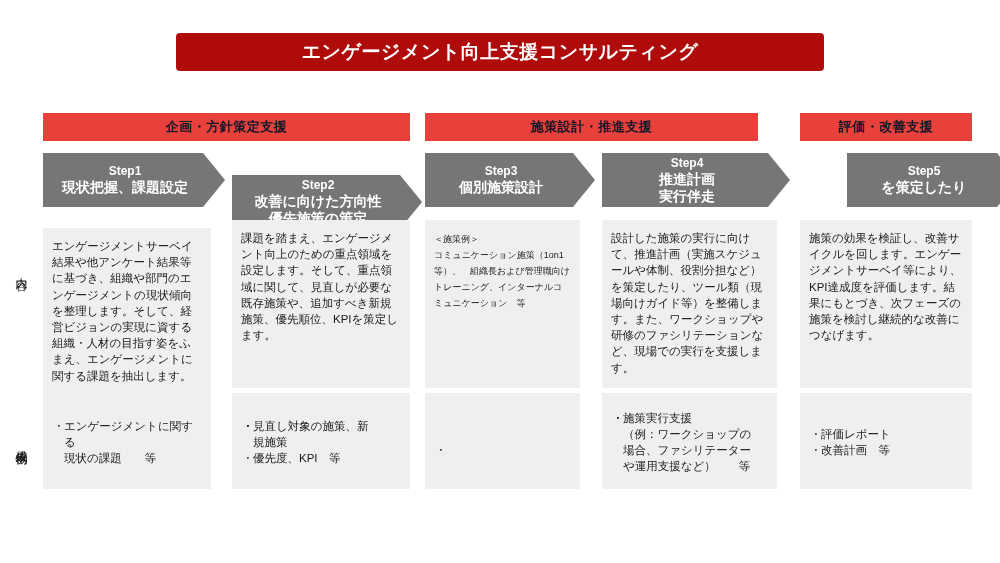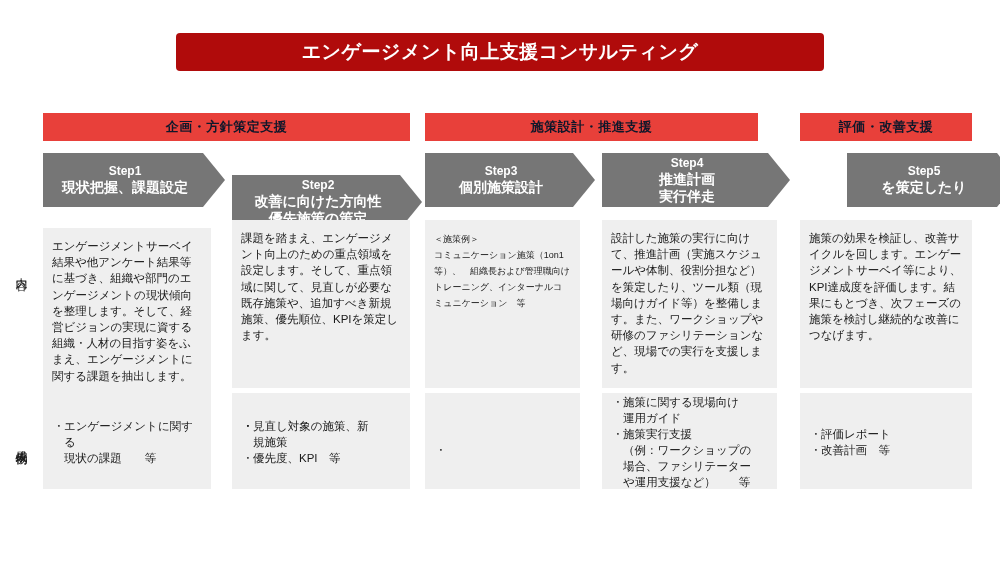--- a/index.html
+++ b/index.html
@@ -250,22 +250,21 @@
     <li><span class="bullet-dot">・</span><span>優先度、KPI　等</span></li>
   </ul>
 </div>
 <div class="cell-deliv" id="cell-deliv-2">
   <ul>
     <li><span class="bullet-dot">・</span></li>
   </ul>
 </div>
 <div class="cell-deliv" id="cell-deliv-3">
   <ul>
-    <li><span class="bullet-dot">・</span><span>施策に関する現場向け
-運用ガイド</span></li>
+    <li><span class="bullet-dot">・</span></li>
     <li><span class="bullet-dot">・</span><span>施策実行支援
 （例：ワークショップの
 場合、ファシリテーター
 や運用支援など）　　等</span></li>
   </ul>
 </div>
 <div class="cell-deliv" id="cell-deliv-4">
   <ul>
     <li><span class="bullet-dot">・</span><span>評価レポート</span></li>
     <li><span class="bullet-dot">・</span><span>改善計画　等</span></li>

